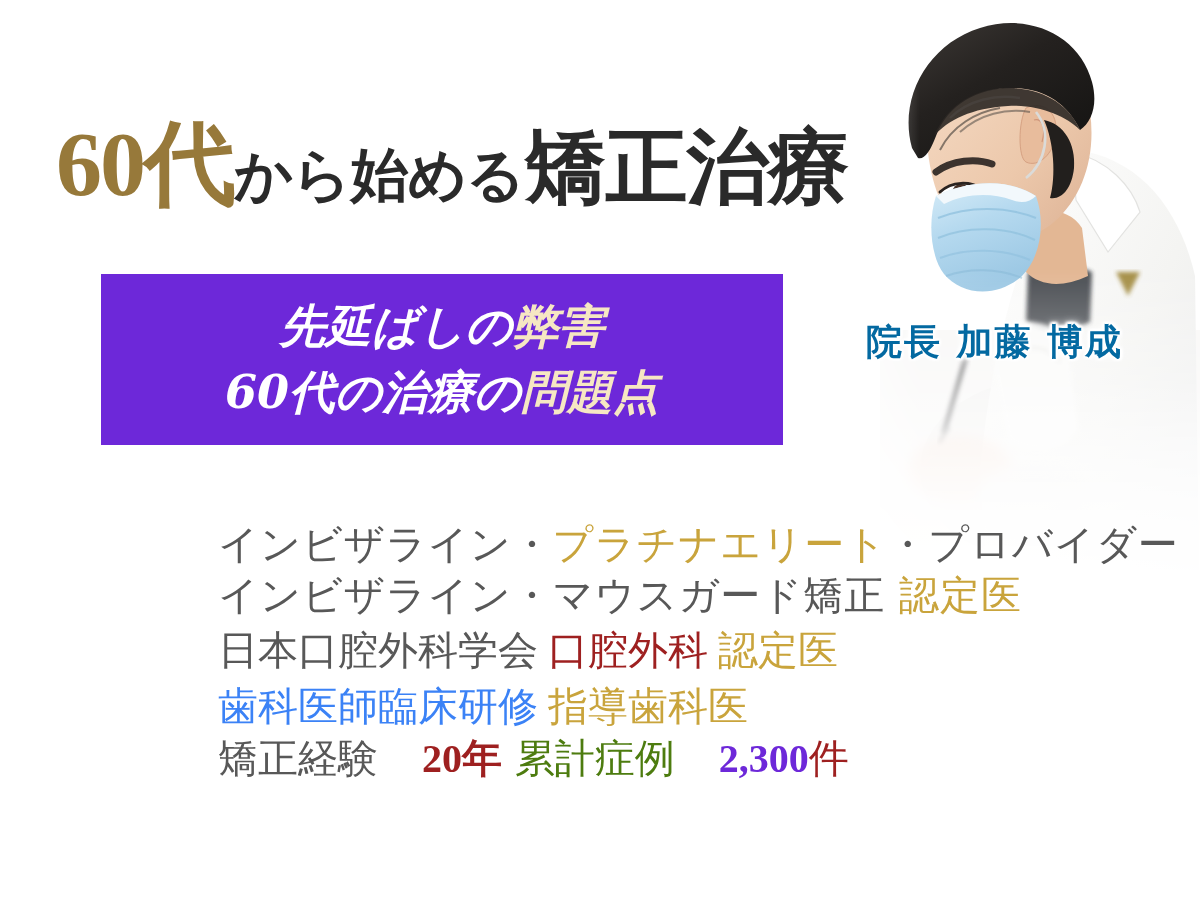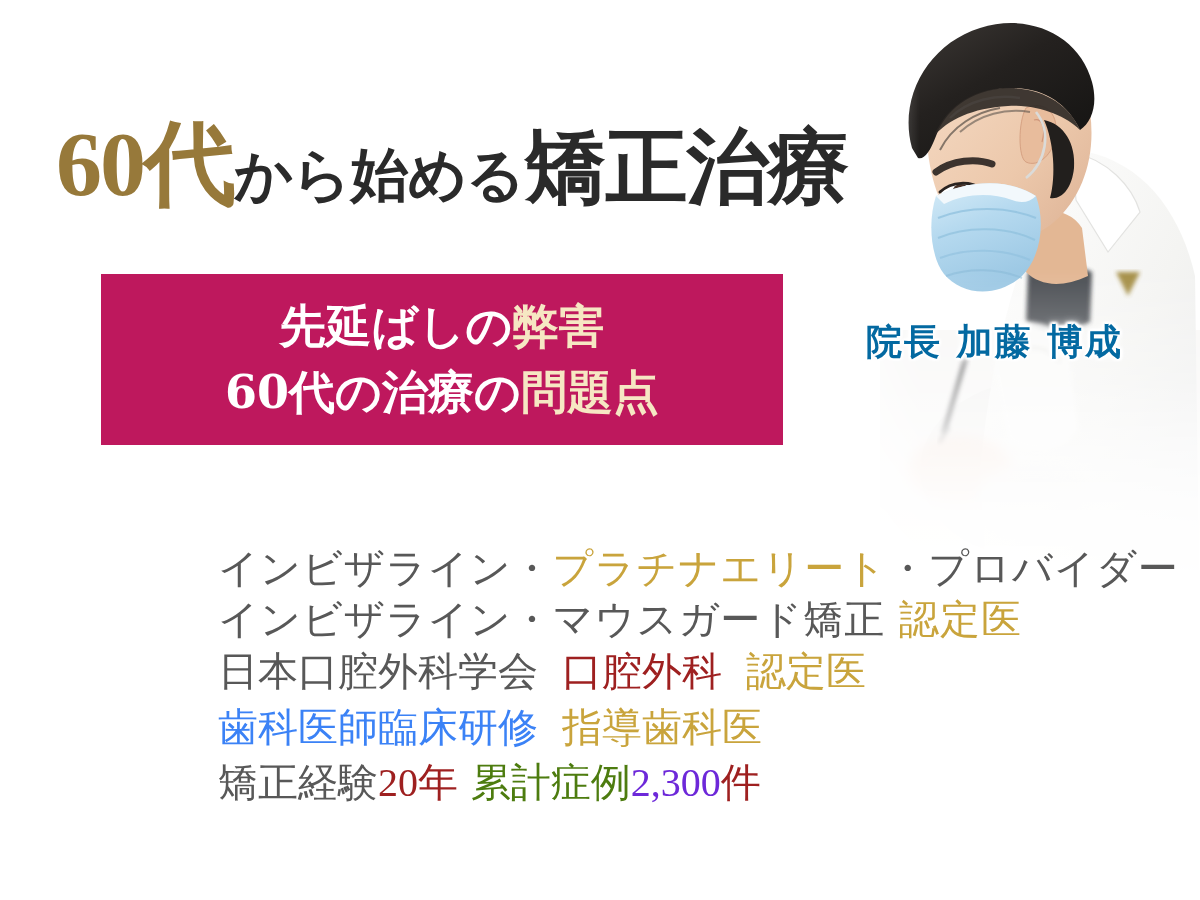--- a/index.html
+++ b/index.html
@@ -103,46 +103,47 @@
     color:#0369a1;
     text-shadow:
        2px 0 2px #fff, -2px 0 2px #fff, 0 2px 2px #fff, 0 -2px 2px #fff,
        2px 2px 3px #fff, -2px -2px 3px #fff, 2px -2px 3px #fff, -2px 2px 3px #fff,
        0 0 8px #fff, 0 0 12px #fff;
   }
 
   
   #credentials {
     position:absolute;
-    left:218px; top:548px;
+    left:218px; top:524px;
     width:970px;
   }
   #credentials .cred {
     white-space:nowrap;
     line-height:1;
     margin-bottom:11px;
   }
   #credentials .cred.serif {
     font-family:"DejaVu Serif", serif;
     font-size:40px;
     letter-spacing:1px;
   }
   #credentials .cred.gothic {
-    font-family:Liberation Mono, monospace;
+    font-family:Liberation Serif, serif;
     font-size:40px;
     letter-spacing:0px;
     margin-top:16px;
   }
   #credentials .cred.mixed {
     font-family:"DejaVu Sans", sans-serif;
     font-size:40px;
   }
   #credentials .cred.mixed .num {
     font-family:"Liberation Serif", serif;
-    font-weight:normal;
+    font-weight:bold;
+    margin-left:44px;
   }
 </style>
 </head>
 <body>
 
 <div id="stage" style="background: rgb(255, 255, 255);">
 
   <div id="photo-wrap">
     <svg id="photo-svg" viewBox="0 0 360 640" preserveAspectRatio="xMidYMin slice">
       <defs>
@@ -265,21 +266,21 @@
       </g>
 
       <rect x="0" y="380" width="360" height="260" fill="url(#botFade)"></rect>
     </svg>
   </div>
 
   <h1 id="headline">
     <span class="age" style="color: rgb(151, 121, 58);">60代</span><span class="mid" style="color: rgb(42, 42, 42);">から始める</span><span class="treat" style="color: rgb(42, 42, 42);">矯正治療</span>
   </h1>
 
-  <div id="gold-box" style="background: #be185d;">
+  <div id="gold-box" style="background: #6d28d9; font-style: italic;">
     <div class="gline">
       <span class="plain" style="color: rgb(255, 255, 255);">先延ばしの</span><span class="hl" style="color: rgb(246, 231, 195);">弊害</span>
     </div>
     <div class="gline">
       <span class="plain" style="color: rgb(255, 255, 255);">60代の治療の</span><span class="hl" style="color: rgb(246, 231, 195);">問題点</span>
     </div>
   </div>
 
 
   <div id="doctor-name">院長 加藤 博成</div>

